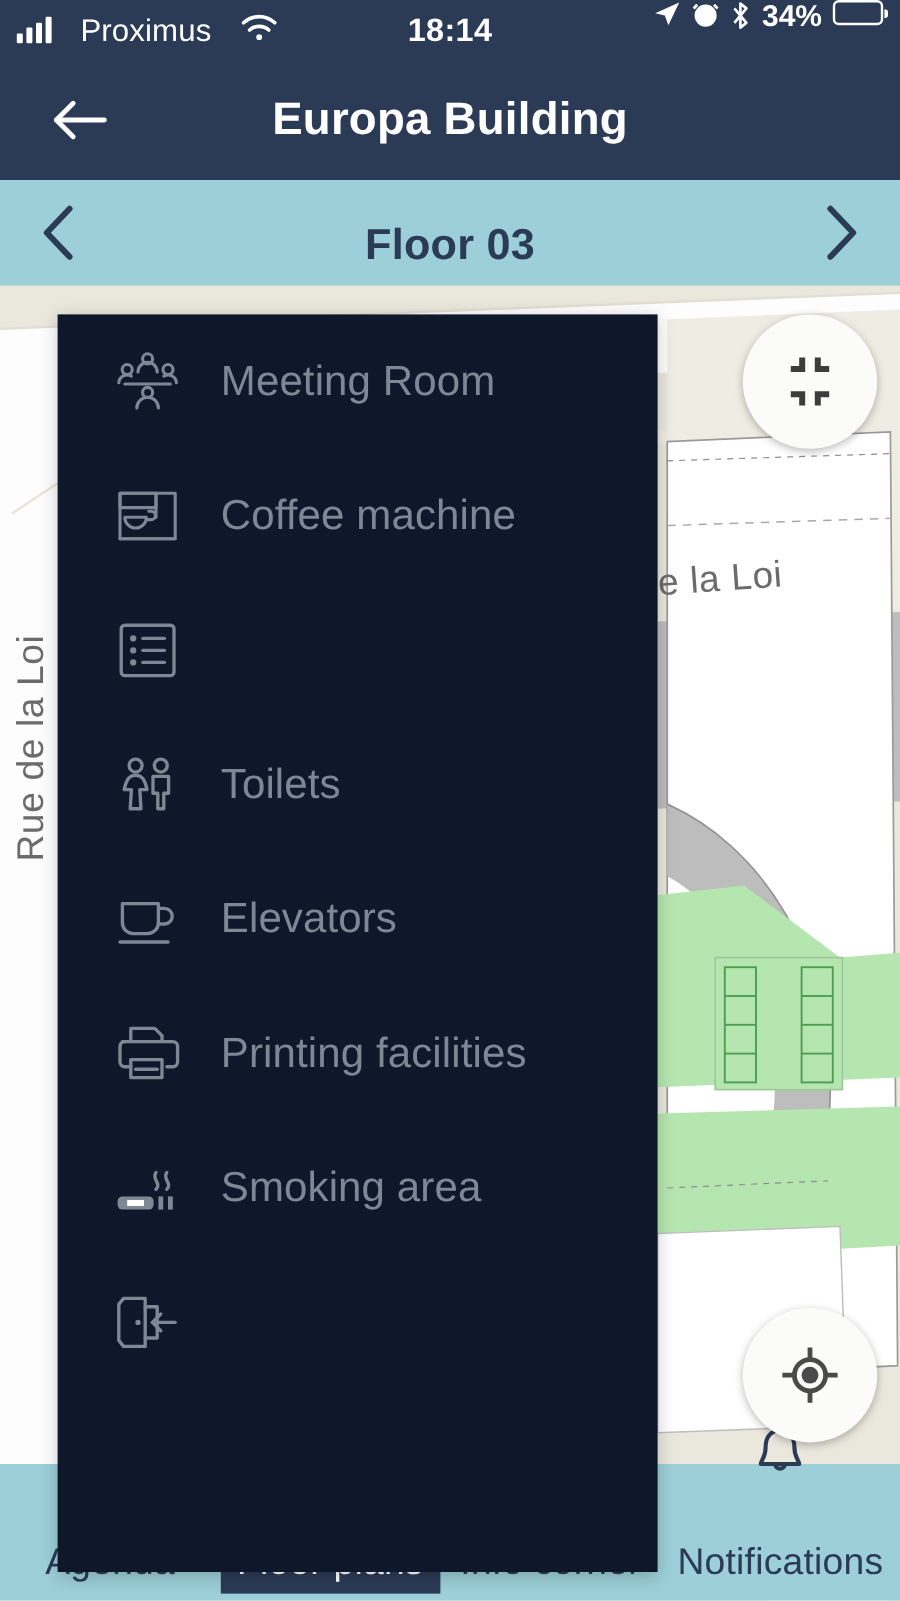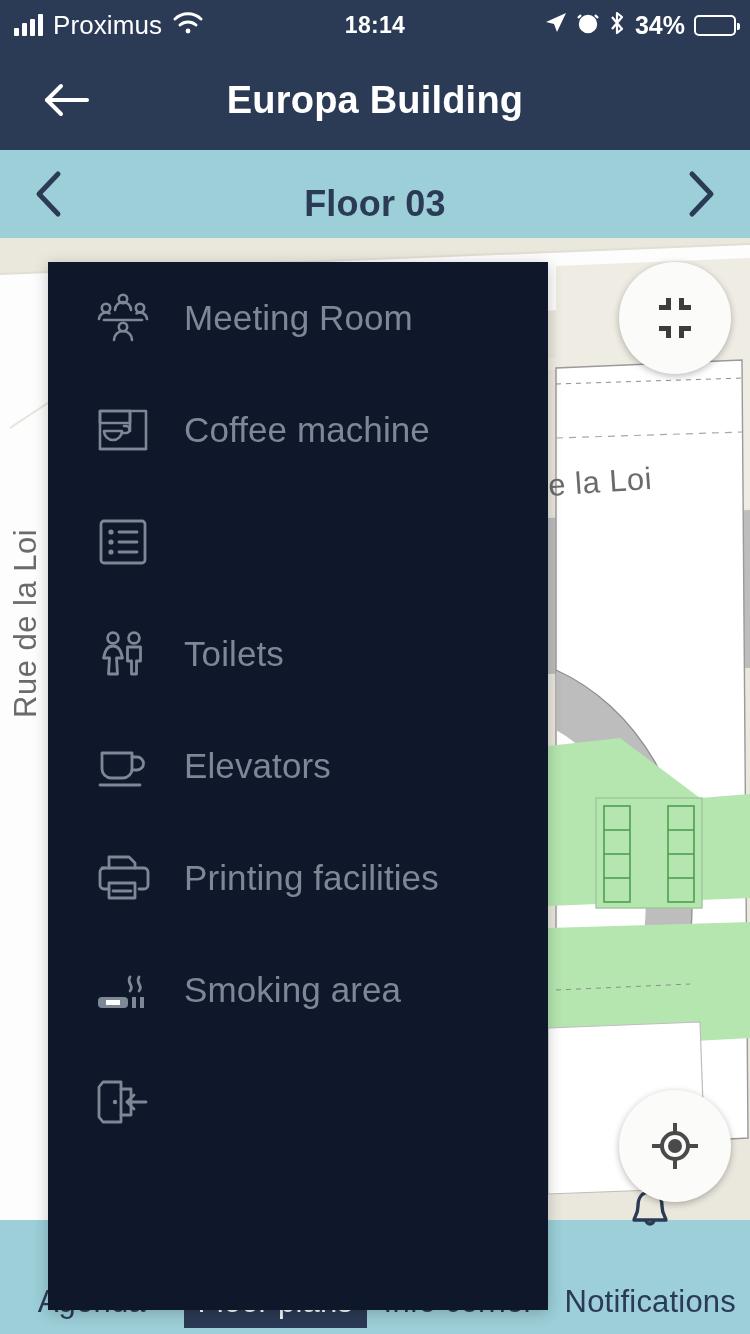--- a/index.html
+++ b/index.html
@@ -24,38 +24,38 @@
     width: 750px; height: 50px;
     background: #2b3a55;
     color: #ffffff;
     display: flex;
     align-items: center;
     z-index: 40;
   }
   .sb-left {
     position: absolute;
     left: 14px; top: 0; height: 50px;
-    display: flex; align-items: center; gap: 10px;
+    display: flex; align-items: center; gap: 24px;
   }
   .sb-center {
     position: absolute;
     left: 0; top: 0; width: 750px; height: 50px;
     display: flex; align-items: center; justify-content: center;
   }
   .sb-right {
     position: absolute;
     right: 14px; top: 0; height: 50px;
-    display: flex; align-items: center; gap: 9px;
+    display: flex; align-items: flex-start; gap: 9px;
   }
   .sb-text {
     font-size: 26px;
     letter-spacing: 0.1px;
     font-weight: 400;
   }
-  .sb-time { font-size: 23px; font-weight: 600; letter-spacing: .3px; }
+  .sb-time { font-size: 27px; font-weight: 600; letter-spacing: .3px; }
   .sb-pct { font-size: 25px; font-weight: 600; }
 
   .signal { display: flex; align-items: flex-end; gap: 3px; height: 22px; }
   .signal i { display: block; width: 5px; background: #fff; border-radius: 1px; }
   .signal i:nth-child(1) { height: 8px; }
   .signal i:nth-child(2) { height: 13px; }
   .signal i:nth-child(3) { height: 17px; }
   .signal i:nth-child(4) { height: 22px; }
 
   .battery {

